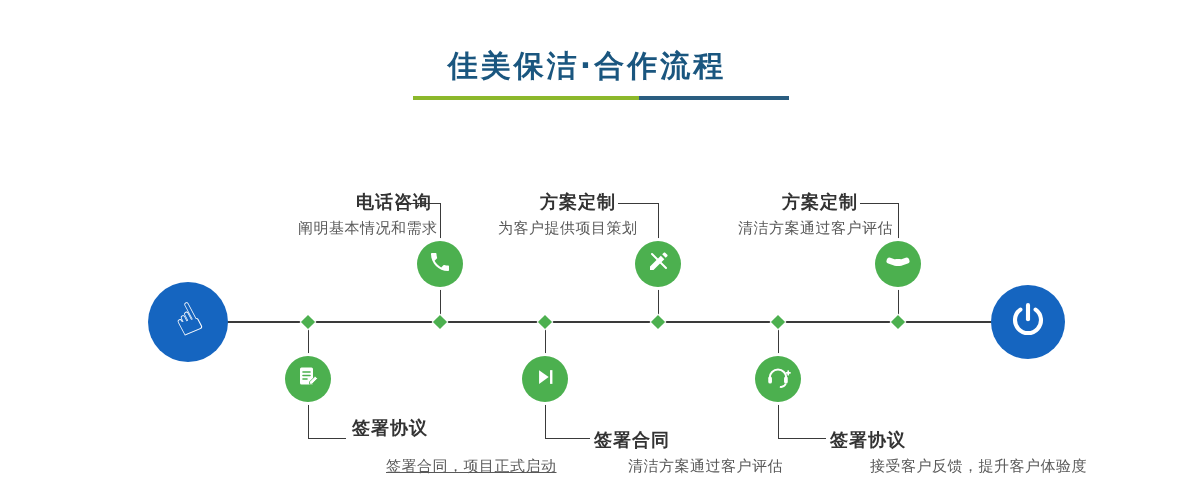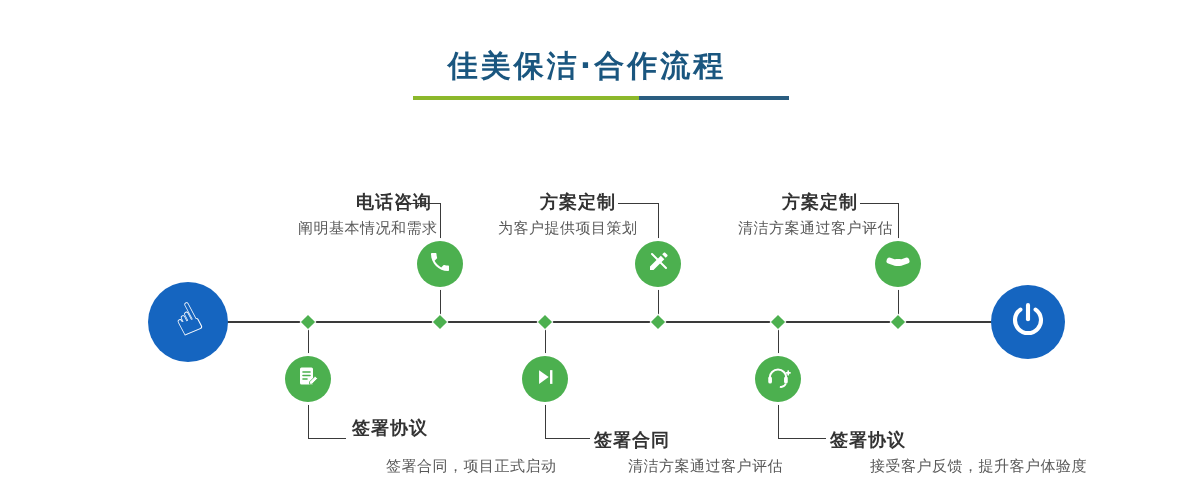--- a/index.html
+++ b/index.html
@@ -119,21 +119,21 @@
         <g stroke="#4cb04f" stroke-width="1.6" stroke-linecap="round">
           <path d="M7 7h7"></path>
             <path d="M7 10.5h7"></path>
             <path d="M7 14h4"></path>
         </g>
         <path d="M13.5 16.8l5.6-5.6 2.4 2.4-5.6 5.6h-2.4v-2.4z" fill="#fff" stroke="#4cb04f" stroke-width="0.8"></path>
       </svg>
     </span>
   </div>
   <div class="step-title" style="left:352px;top:416px;">签署协议</div>
-  <div class="step-desc" style="left:354px;top:457px;">签署合同，项目正式启动</div>
+  <div class="step-desc" style="left:354px;top:457px;text-decoration:underline;">签署合同，项目正式启动</div>
 
   <div class="gcircle" style="left:522px;top:356px;">
     <span>
       <svg width="22" height="22" viewBox="0 0 24 24">
         <path d="M5.5 4.5l10.5 7.5-10.5 7.5z" fill="#fff"></path>
         <rect x="17.5" y="4.5" width="2.6" height="15" fill="#fff"></rect>
       </svg>
     </span>
   </div>
   <div class="step-title" style="left:594px;top:428px;">签署合同</div>

